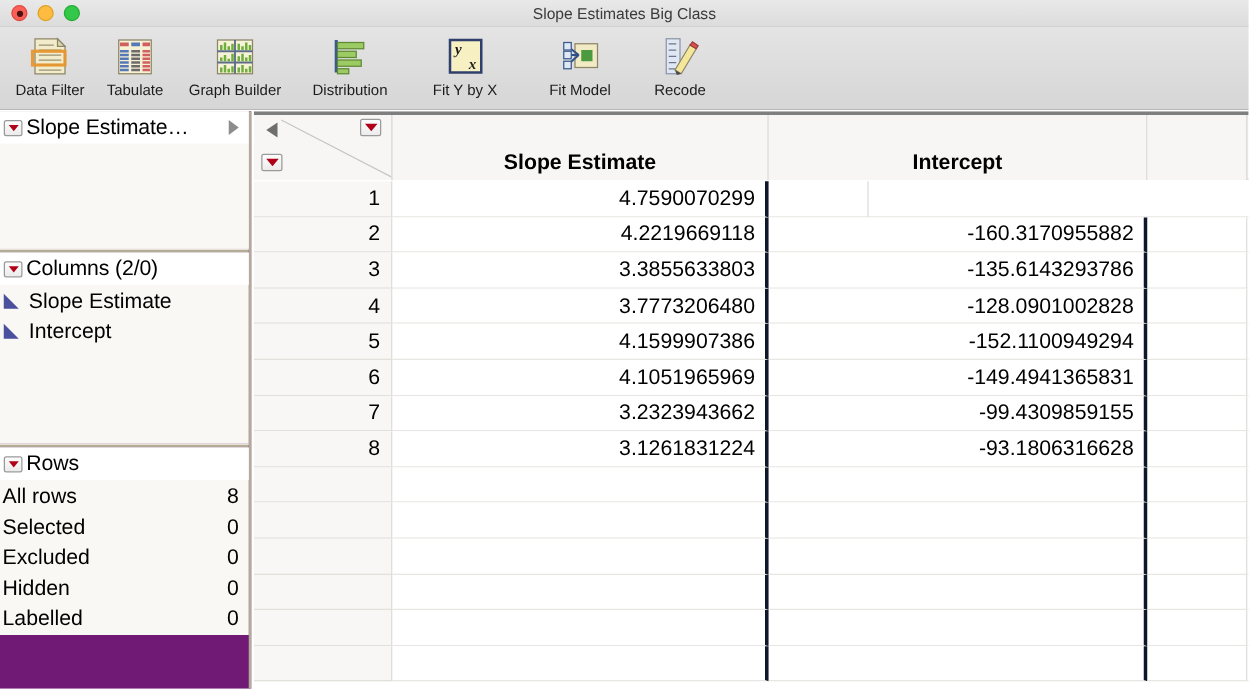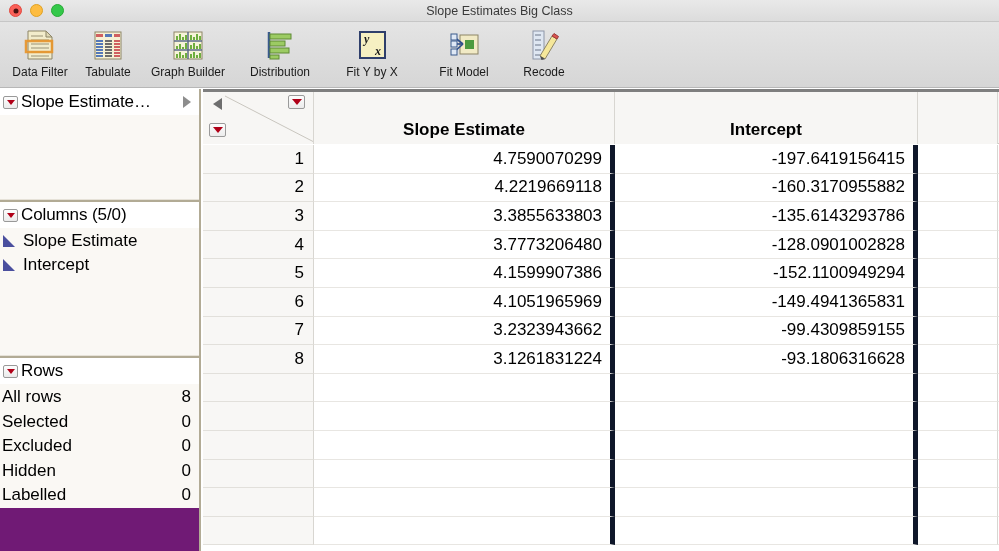--- a/index.html
+++ b/index.html
@@ -217,21 +217,21 @@
     width: 111px;
     background: #f8f7f5;
     border-right: 1px solid #d8d6d1;
     border-bottom: 1px solid #e2e0db;
     display: flex; align-items: center; justify-content: flex-end;
     padding-right: 9px;
     font-size: 17px; color: #000;
   }
   .cell-val {
     background: #ffffff;
-    border-right: 5px solid #0f172a;
+    border-right: 3px solid #0f172a;
     border-bottom: 1px solid #e8e6e2;
     display: flex; align-items: center; justify-content: flex-end;
     padding-right: 8px;
     font-size: 17px; color: #000;
   }
   .cell-val.c1 { width: 301px; }
   .cell-val.c2 { width: 303px; }
   .cell-val.cx { width: 80px; border-right: 1px solid #d8d6d1; }
   .cell-tail { flex: 1; background: #ffffff; border-bottom: 1px solid #e8e6e2; }
 </style>
@@ -422,21 +422,21 @@
       <div class="panel-body-blank"></div>
     </div>
 
     <div class="panel-sep"></div>
 
     <div class="panel">
       <div class="panel-head">
         <span class="disclose">
             <i></i>
           </span>
-        <span class="panel-title">Columns (5/0)</span>
+        <span class="panel-title">Columns (2/0)</span>
       </div>
       <div class="col-list">
         <div class="col-row">
           <span class="col-icon"></span>
           <span>Slope Estimate</span>
         </div>
         <div class="col-row">
           <span class="col-icon"></span>
           <span>Intercept</span>
         </div>
@@ -498,21 +498,20 @@
       <div class="hdr-cell c1">Slope Estimate</div>
       <div class="hdr-cell c2">Intercept</div>
       <div class="hdr-cell cx"></div>
     </div>
 
     <div class="rows-area">
 
       <div class="drow">
         <div class="cell-num">1</div>
         <div class="cell-val c1">4.7590070299</div>
-        <div class="cell-val c2">-197.6419156415</div>
         <div class="cell-val cx"></div>
         <div class="cell-tail"></div>
       </div>
 
       <div class="drow">
         <div class="cell-num">2</div>
         <div class="cell-val c1">4.2219669118</div>
         <div class="cell-val c2">-160.3170955882</div>
         <div class="cell-val cx"></div>
         <div class="cell-tail"></div>

